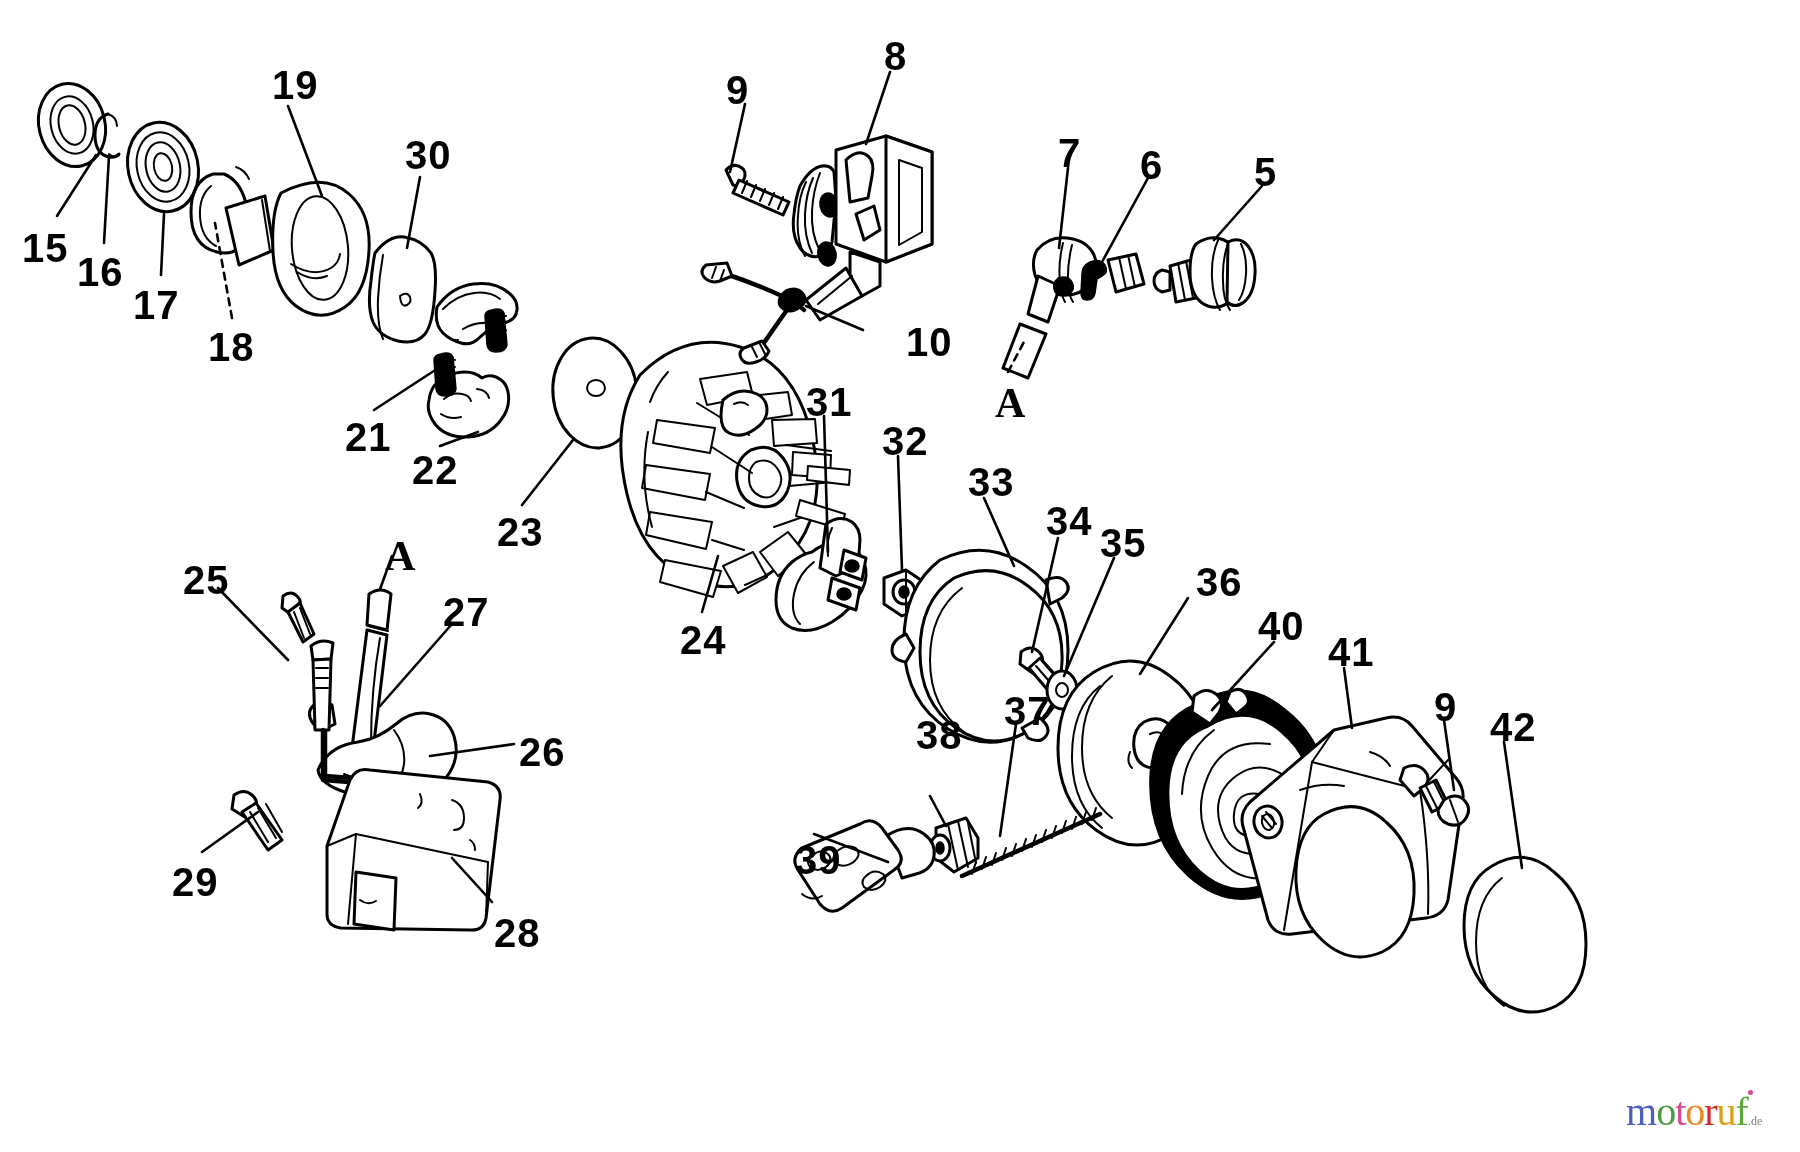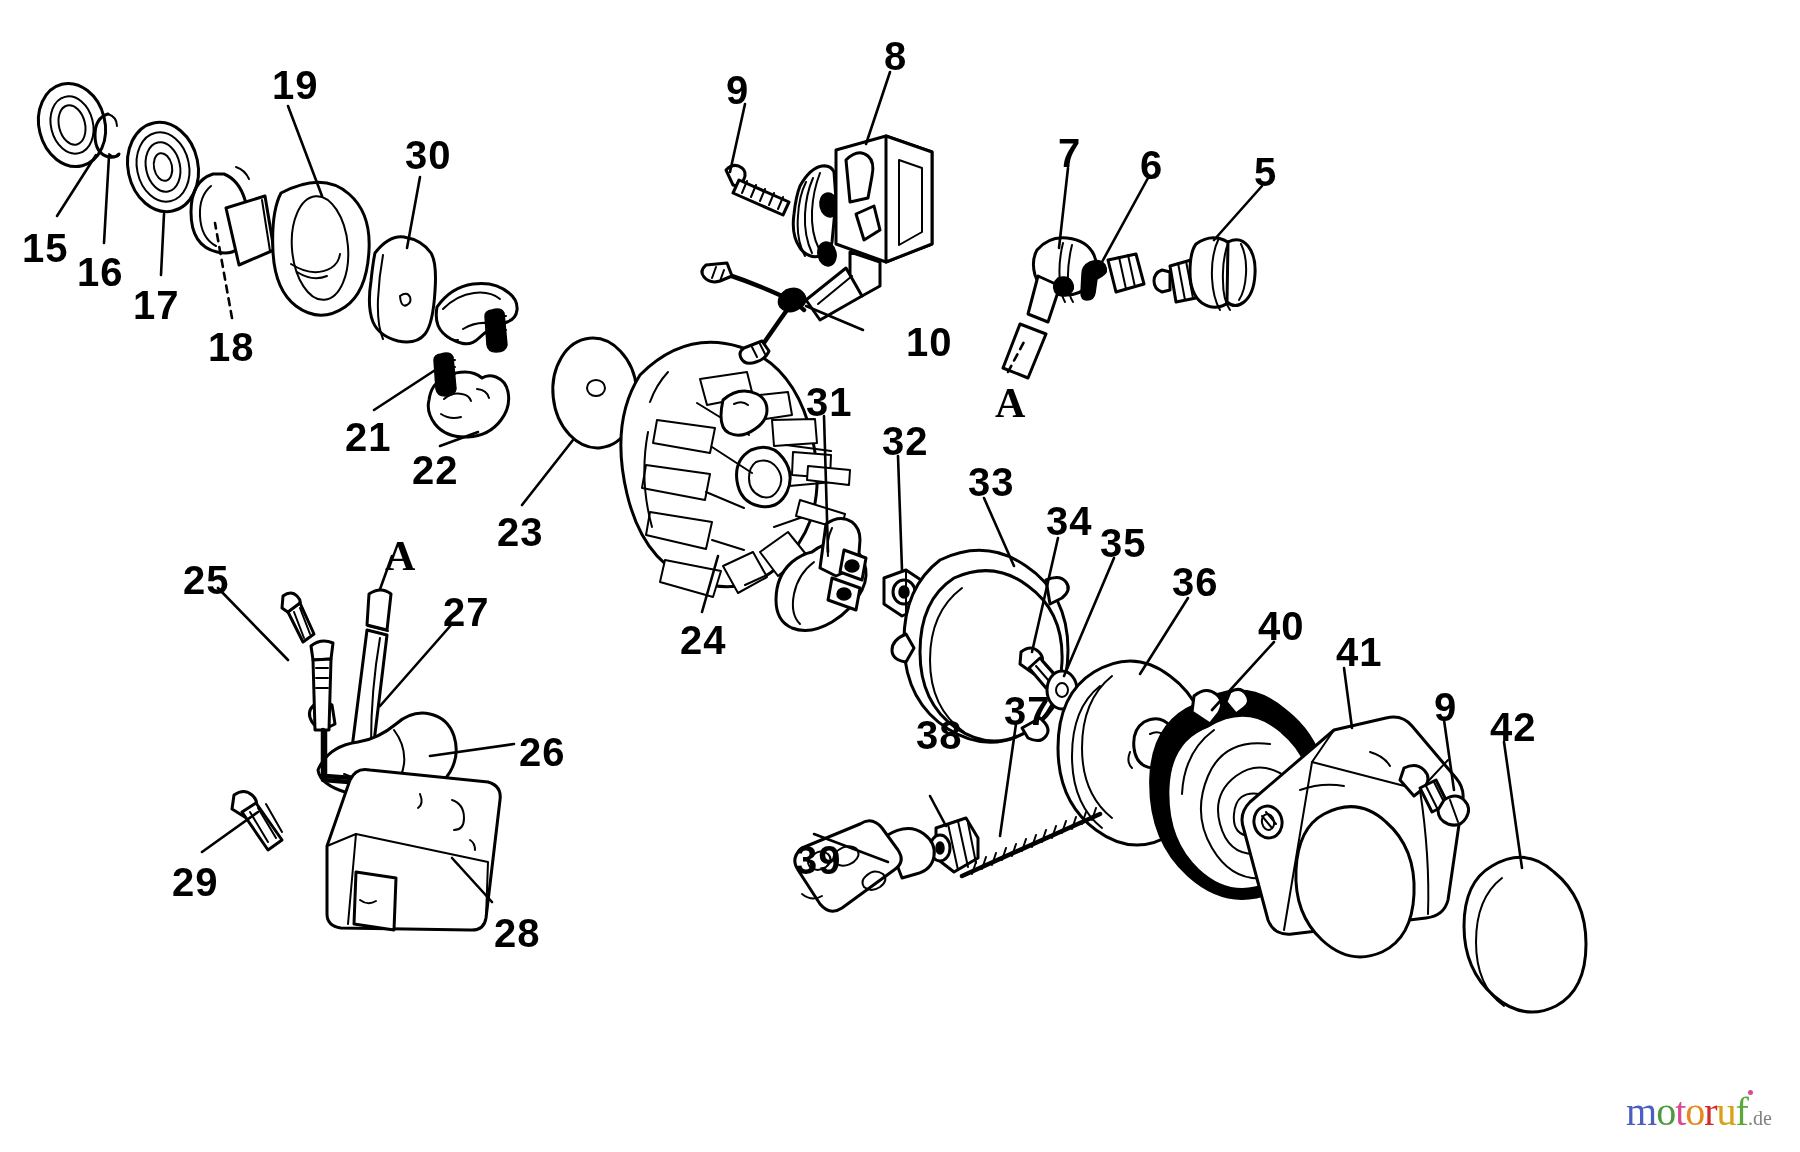--- a/index.html
+++ b/index.html
@@ -48,21 +48,21 @@
     left: 1626px;
     top: 1092px;
     font-family: "Liberation Serif", serif;
     font-size: 40px;
     line-height: 1;
     white-space: nowrap;
     letter-spacing: -1px;
   }
   #logo span { display: inline-block; }
   #logo .suffix {
-    font-size: 20px;
+    font-size: 12px;
     letter-spacing: 0;
   }
   #logo .dot-accent {
     position: absolute;
     width: 5px;
     height: 5px;
     border-radius: 50%;
     top: -2px;
     left: 122px;
   }
@@ -476,23 +476,23 @@
   <div class="callout" style="left:726px; top:70px;">9</div>
   <div class="callout" style="left:866px; top:322px;margin-left:40px;">10</div>
   <div class="callout" style="left:1058px; top:133px;">7</div>
   <div class="callout" style="left:1140px; top:145px;">6</div>
   <div class="callout" style="left:1254px; top:152px;">5</div>
   <div class="callout" style="left:806px; top:382px;text-align:right;">31</div>
   <div class="callout" style="left:882px; top:421px;">32</div>
   <div class="callout" style="left:968px; top:462px;">33</div>
   <div class="callout" style="left:1046px; top:501px;">34</div>
   <div class="callout" style="left:1100px; top:523px;">35</div>
-  <div class="callout" style="left:1172px; top:562px;">36</div>
+  <div class="callout" style="left:1196px; top:562px;">36</div>
   <div class="callout" style="left:1258px; top:606px;">40</div>
-  <div class="callout" style="left:1328px; top:632px;margin-left:8px;">41</div>
+  <div class="callout" style="left:1328px; top:632px;">41</div>
   <div class="callout" style="left:1434px; top:687px;">9</div>
   <div class="callout" style="left:1490px; top:707px;">42</div>
   <div class="callout" style="left:1004px; top:691px;">37</div>
   <div class="callout" style="left:916px; top:715px;">38</div>
   <div class="callout" style="left:795px; top:800px;margin-top:40px;">39</div>
   <div class="callout" style="left:183px; top:560px;">25</div>
   <div class="callout" style="left:443px; top:592px;">27</div>
   <div class="callout" style="left:519px; top:732px;">26</div>
   <div class="callout" style="left:172px; top:862px;">29</div>
   <div class="callout" style="left:494px; top:913px;">28</div>

